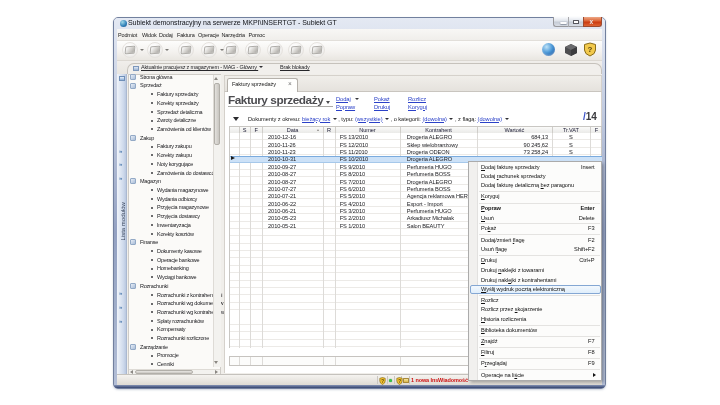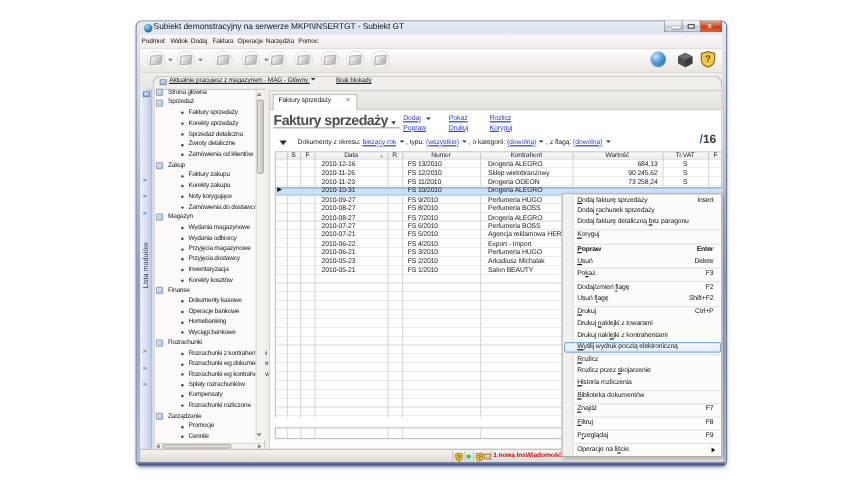--- a/index.html
+++ b/index.html
@@ -183,21 +183,21 @@
 <div class="a" style="left:228px;top:105.8px;width:105px;height:1px;background:#aaa9a6;"></div>
 <div class="a tx lnk" style="left:336px;top:95.5px;font-size:5.8px;letter-spacing:-0.1px;">Dodaj</div>
 <div class="a" style="left:355px;top:98px;width:0;height:0;border-left:2px solid transparent;border-right:2px solid transparent;border-top:2.5px solid #35353a;"></div>
 <div class="a tx lnk" style="left:374px;top:95.5px;font-size:5.8px;letter-spacing:-0.1px;">Pokaż</div>
 <div class="a tx lnk" style="left:408px;top:95.5px;font-size:5.8px;letter-spacing:-0.1px;">Rozlicz</div>
 <div class="a tx lnk" style="left:336px;top:103.5px;font-size:5.8px;letter-spacing:-0.1px;">Popraw</div>
 <div class="a tx lnk" style="left:374px;top:103.5px;font-size:5.8px;letter-spacing:-0.1px;">Drukuj</div>
 <div class="a tx lnk" style="left:408px;top:103.5px;font-size:5.8px;letter-spacing:-0.1px;">Koryguj</div>
 <div class="a" style="left:233px;top:117px;width:0;height:0;border-left:3.5px solid transparent;border-right:3.5px solid transparent;border-top:4px solid #2a2a2e;"></div>
 <div class="a tx" style="left:248px;top:115.5px;font-size:5.7px;color:#222;letter-spacing:-0.05px;">Dokumenty z okresu:&nbsp;<span class="lnk">bieżący rok</span> <i style="display:inline-block;width:0;height:0;border-left:2px solid transparent;border-right:2px solid transparent;border-top:2.8px solid #2e2e33;margin-left:1px;vertical-align:0.5px"></i> , typu:&nbsp;<span class="lnk">(wszystkie)</span> <i style="display:inline-block;width:0;height:0;border-left:2px solid transparent;border-right:2px solid transparent;border-top:2.8px solid #2e2e33;margin-left:1px;vertical-align:0.5px"></i> , o kategorii:&nbsp;<span class="lnk">(dowolna)</span> <i style="display:inline-block;width:0;height:0;border-left:2px solid transparent;border-right:2px solid transparent;border-top:2.8px solid #2e2e33;margin-left:1px;vertical-align:0.5px"></i> , z flagą:&nbsp;<span class="lnk">(dowolna)</span> <i style="display:inline-block;width:0;height:0;border-left:2px solid transparent;border-right:2px solid transparent;border-top:2.8px solid #2e2e33;margin-left:1px;vertical-align:0.5px"></i></div>
-<div class="a tx" style="left:583px;top:110.5px;font-size:10px;font-weight:bold;"><span style="color:#3b52c8">/</span><span style="color:#3a3a3e">16</span></div>
+<div class="a tx" style="left:583px;top:110.5px;font-size:10px;font-weight:bold;"><span style="color:#3b52c8">/</span><span style="color:#3a3a3e">14</span></div>
 <div class="a" style="left:229px;top:126px;width:373px;height:7.5px;background:linear-gradient(to bottom,#fafaf9,#eaeae8);border:1px solid #c9c7c3;"></div>
 <div class="a tx" style="left:244.6px;top:126.8px;font-size:5.6px;color:#1c1c34;letter-spacing:-0.1px;transform:translateX(-50%);">S</div>
 <div class="a tx" style="left:256.2px;top:126.8px;font-size:5.6px;color:#1c1c34;letter-spacing:-0.1px;transform:translateX(-50%);">F</div>
 <div class="a tx" style="left:292.5px;top:126.8px;font-size:5.6px;color:#1c1c34;letter-spacing:-0.1px;transform:translateX(-50%);">Data</div>
 <div class="a tx" style="left:328.9px;top:126.8px;font-size:5.6px;color:#1c1c34;letter-spacing:-0.1px;transform:translateX(-50%);">R</div>
 <div class="a tx" style="left:367.5px;top:126.8px;font-size:5.6px;color:#1c1c34;letter-spacing:-0.1px;transform:translateX(-50%);">Numer</div>
 <div class="a tx" style="left:438.5px;top:126.8px;font-size:5.6px;color:#1c1c34;letter-spacing:-0.1px;transform:translateX(-50%);">Kontrahent</div>
 <div class="a tx" style="left:514.4px;top:126.8px;font-size:5.6px;color:#1c1c34;letter-spacing:-0.1px;transform:translateX(-50%);">Wartość</div>
 <div class="a tx" style="left:570.9px;top:126.8px;font-size:5.6px;color:#1c1c34;letter-spacing:-0.1px;transform:translateX(-50%);">Tr.VAT</div>
 <div class="a tx" style="left:596.3px;top:126.8px;font-size:5.6px;color:#1c1c34;letter-spacing:-0.1px;transform:translateX(-50%);">F</div>

